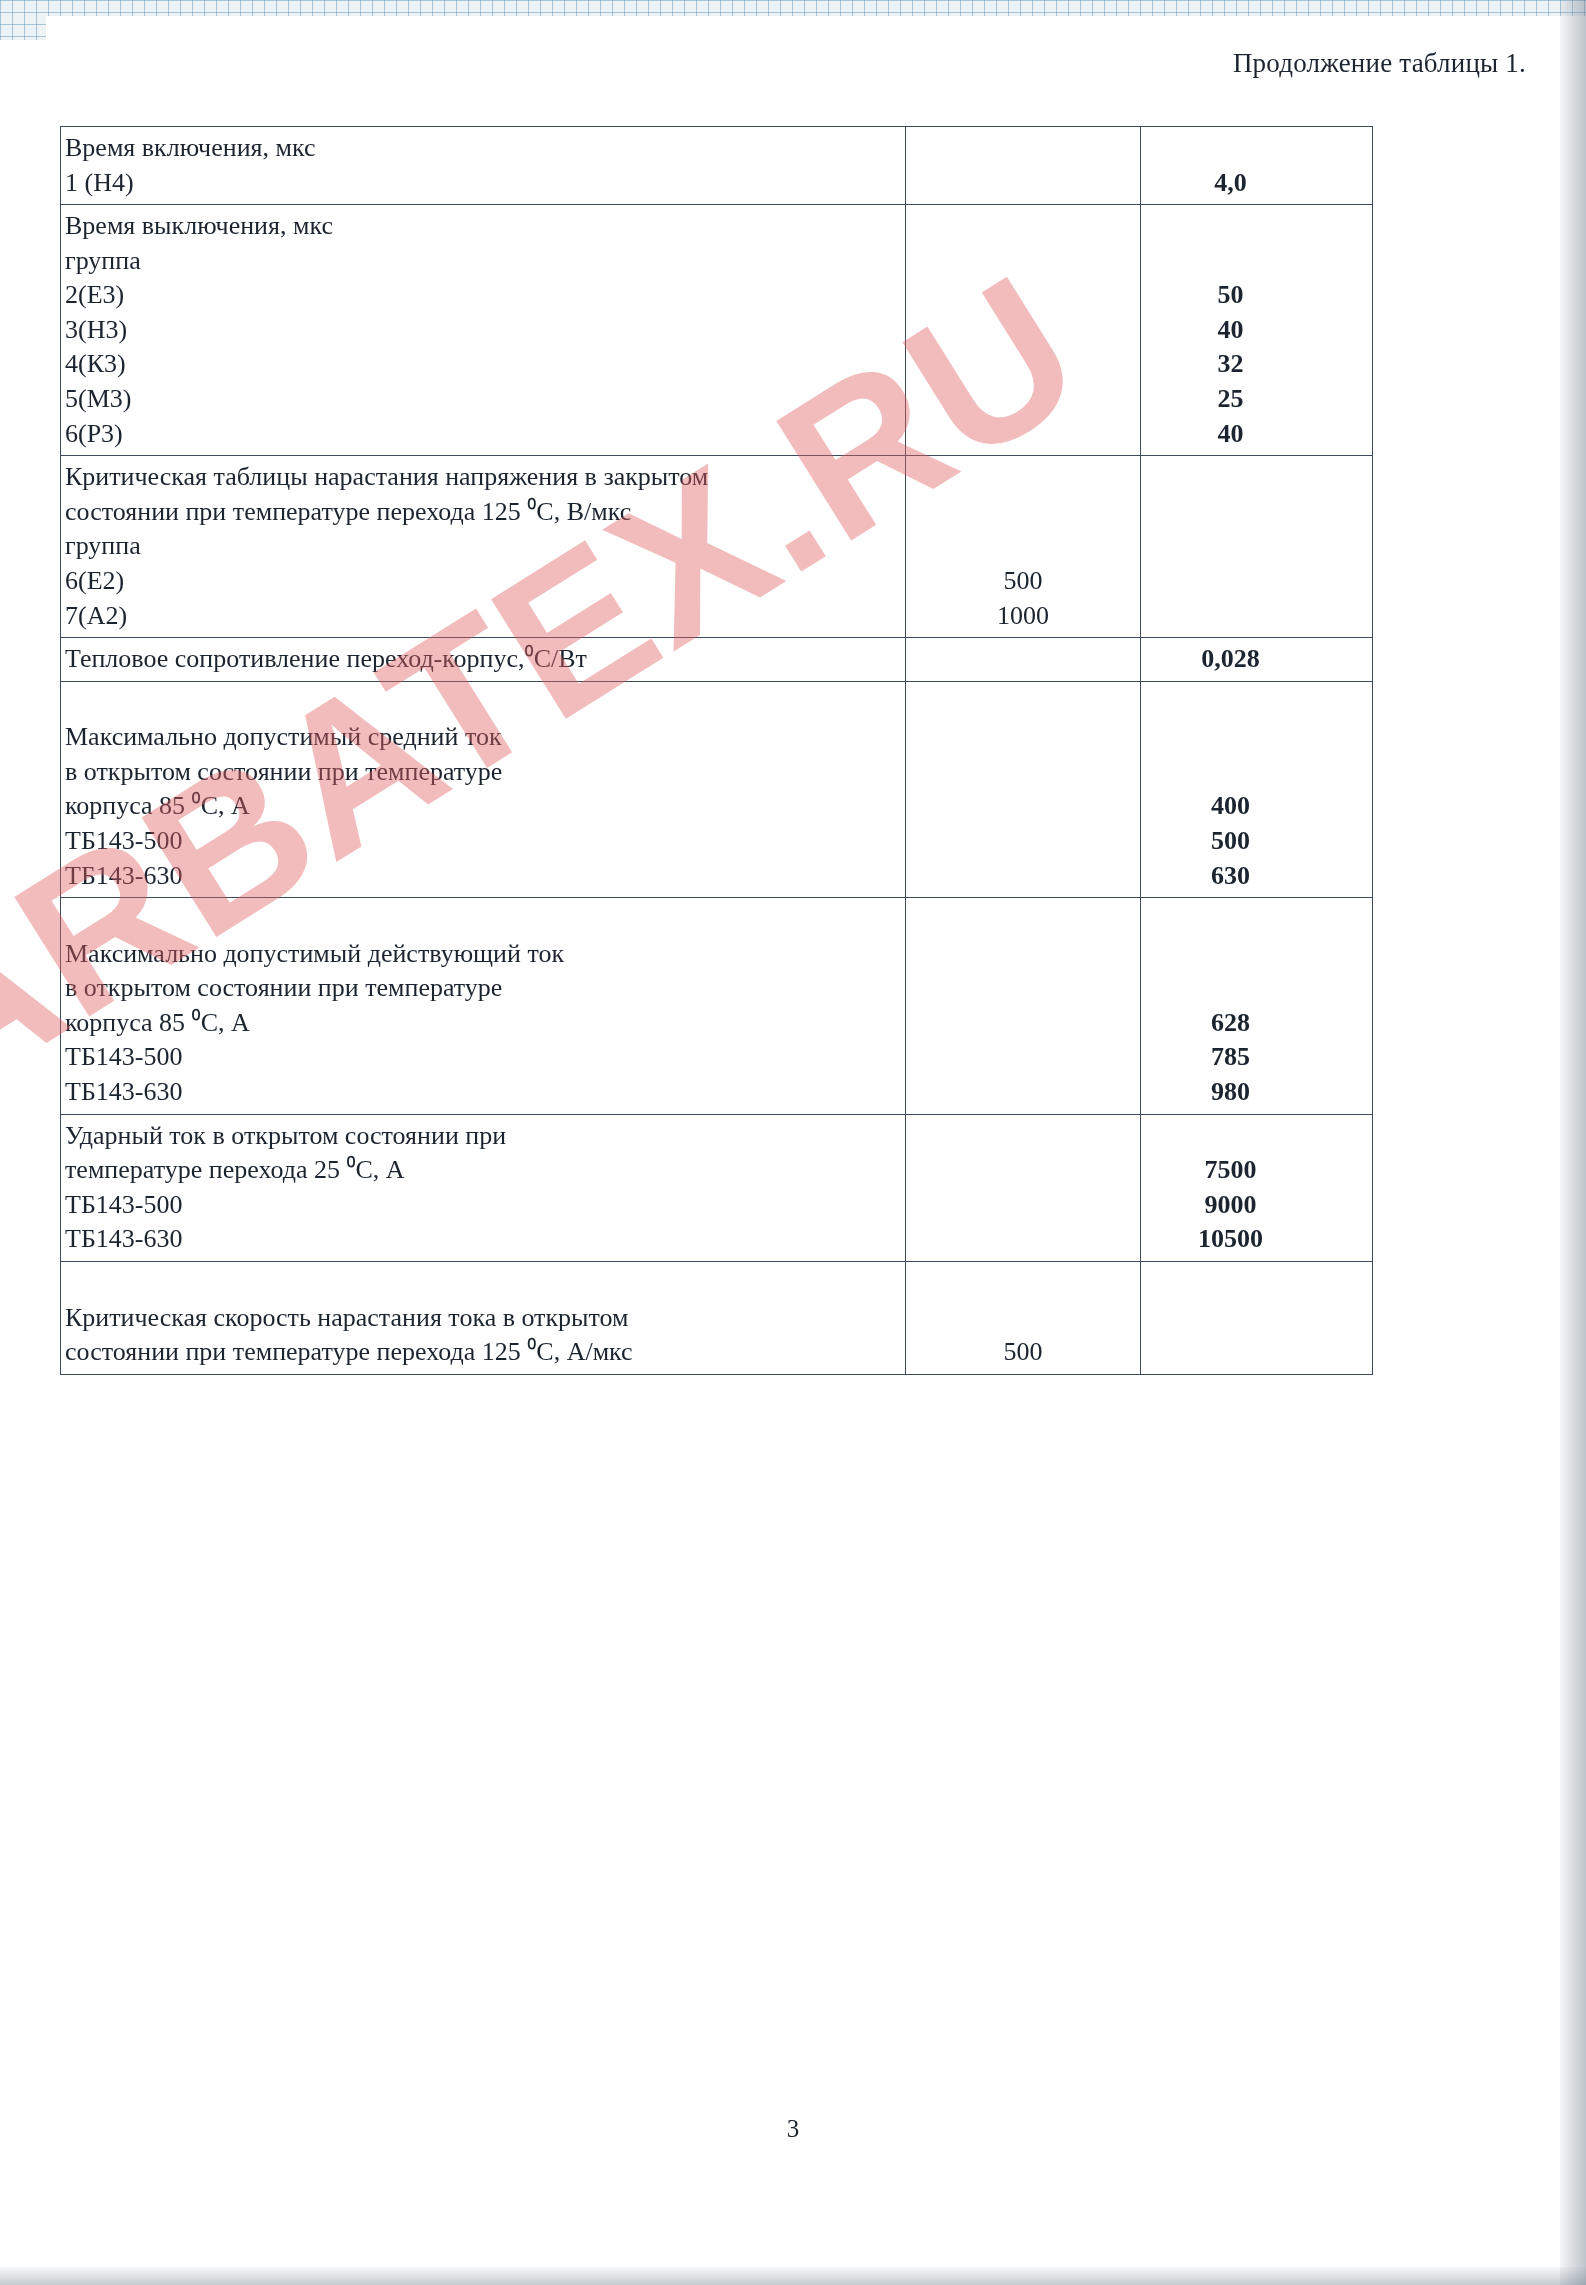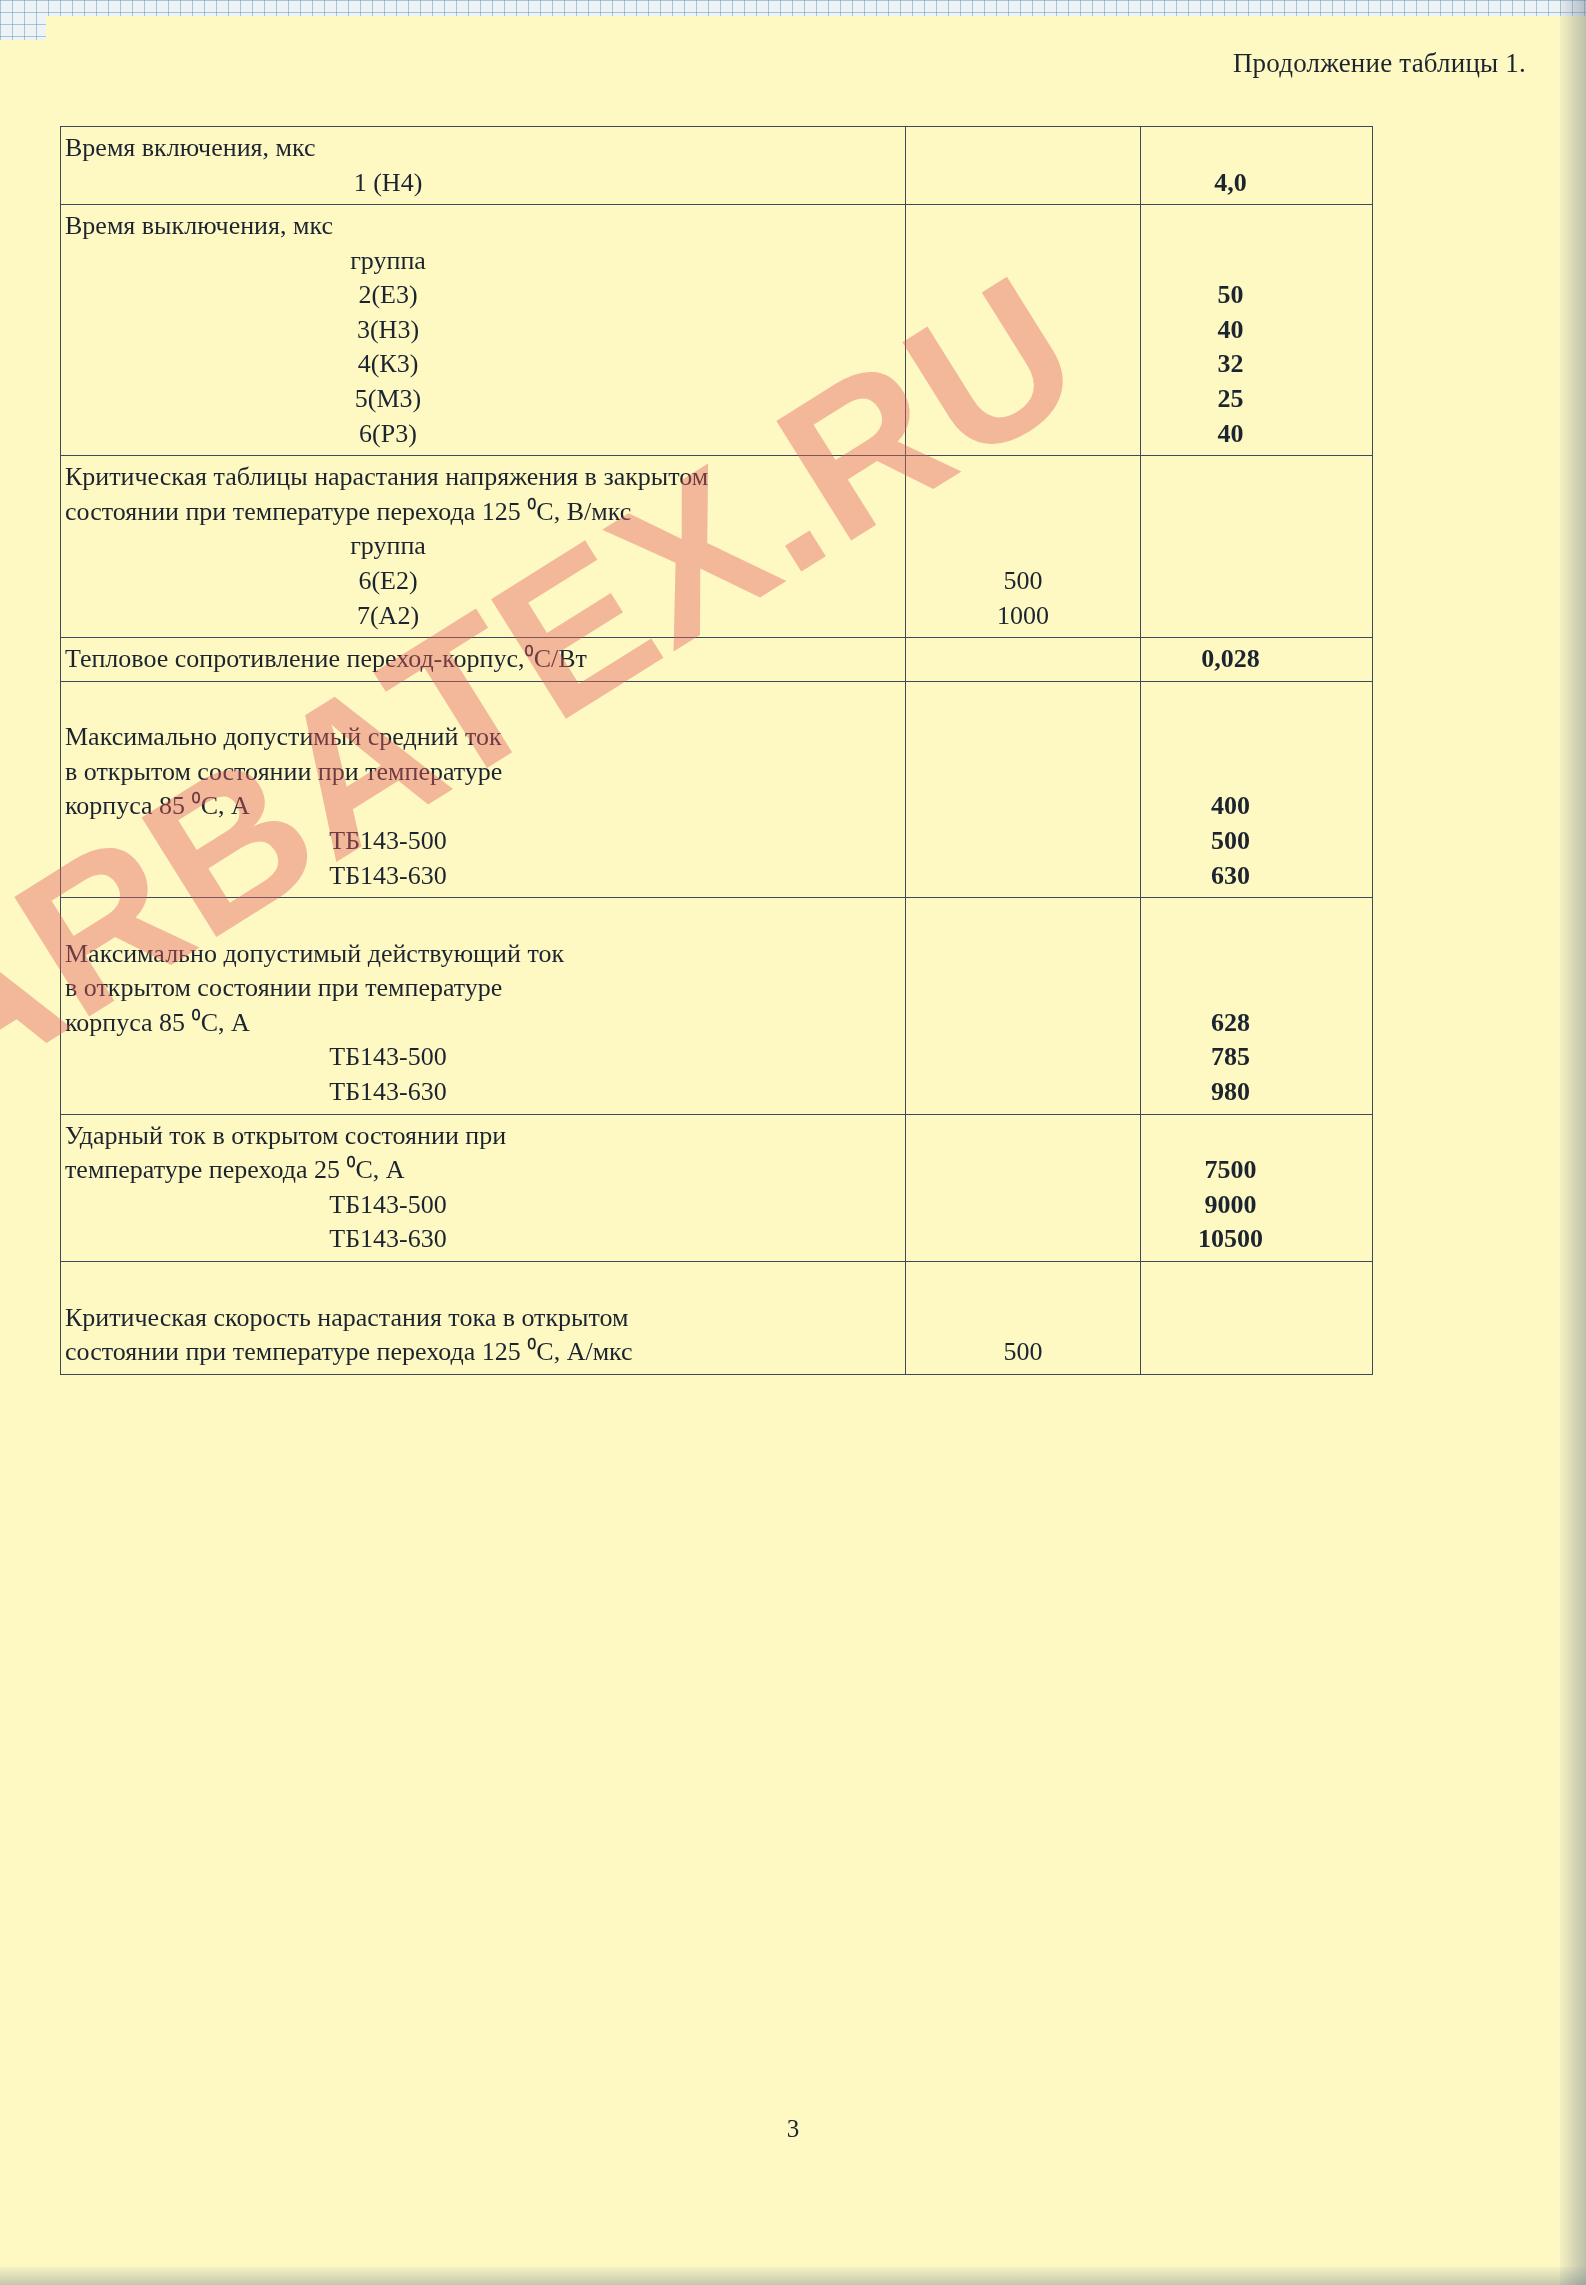--- a/index.html
+++ b/index.html
@@ -5,21 +5,21 @@
   html, body {
     margin: 0;
     padding: 0;
     background: #b9c6cc;
   }
   .page {
     position: relative;
     width: 1586px;
     height: 2285px;
     overflow: hidden;
-    background: #fef9c3;
+    background: #ffffff;
     font-family: "Liberation Serif", serif;
     color: #1c2430;
   }
   
   .grid-edge-top {
     position: absolute;
     top: 0; left: 0;
     width: 1586px; height: 16px;
     background:
       repeating-linear-gradient(to right, rgba(80,140,180,.45) 0 1px, transparent 1px 12px),
@@ -79,21 +79,20 @@
   .namecell {
     padding: 16px 10px 16px 22px;
     position: relative;
   }
   .namecell .txt { display: block; }
   .subs {
     margin-top: 10px;
   }
   .sub {
     display: block;
-    text-align: center;
     padding-right: 190px;
   }
   .sub.grp { }
   .numcell {
     text-align: center;
     padding: 16px 12px 16px 12px;
   }
   .numcell .n {
     display: block;
   }

